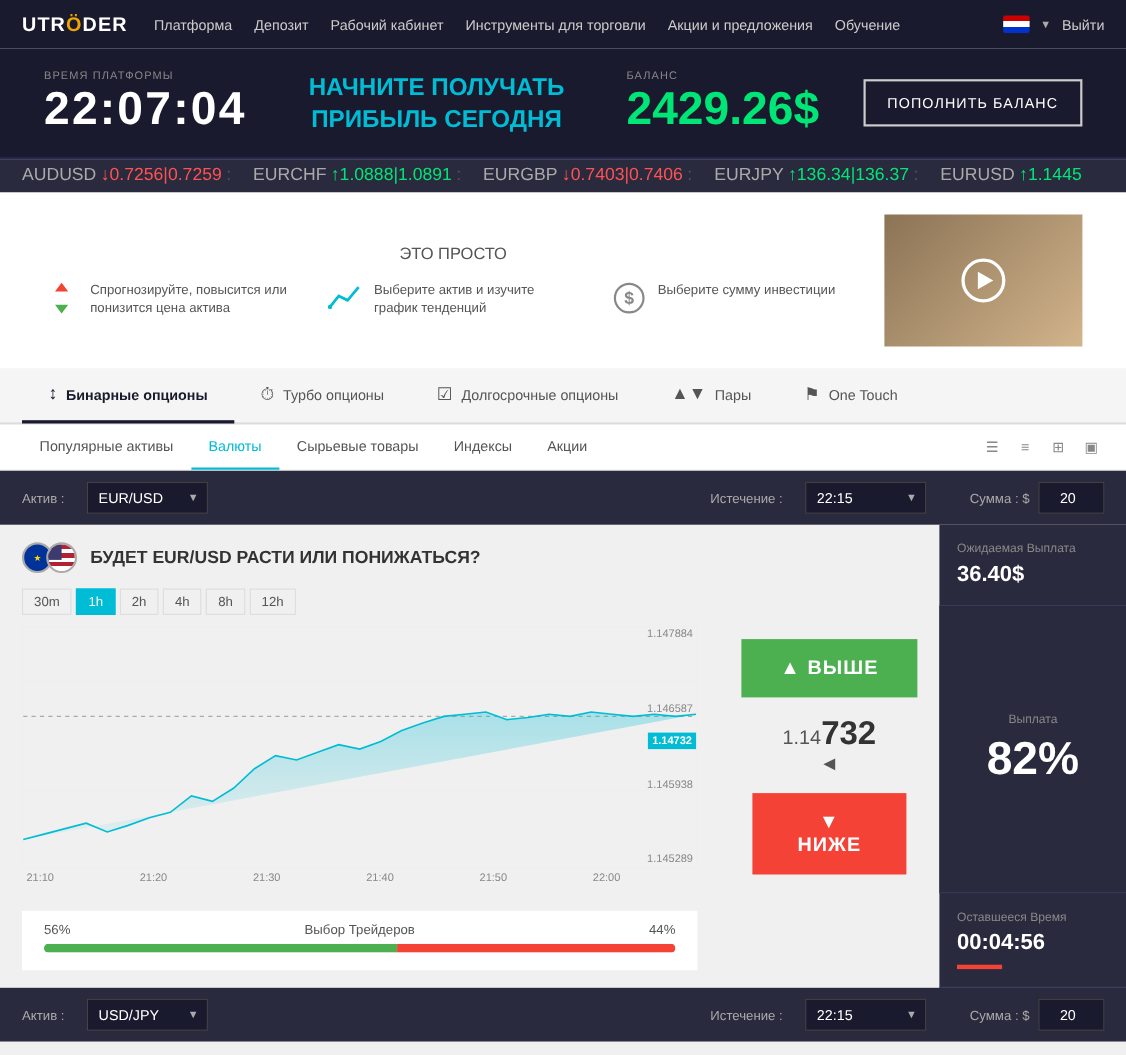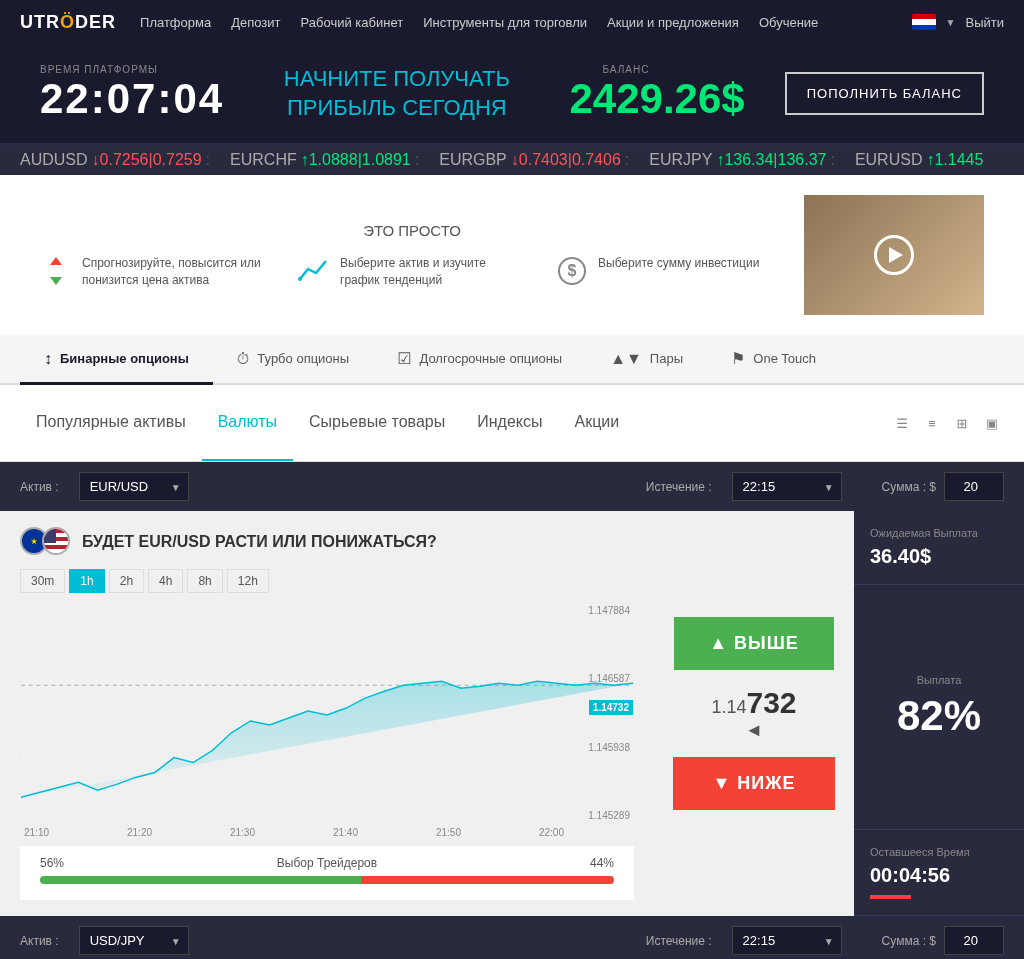--- a/index.html
+++ b/index.html
@@ -67,34 +67,33 @@
     }
     .platform-time-value {
       color: white;
       font-size: 42px;
       font-weight: bold;
       letter-spacing: 2px;
     }
     .promo-text {
       color: #00bcd4;
       font-size: 22px;
-      font-weight: normal;
+      font-weight: bold;
       text-align: center;
       line-height: 1.3;
       flex: 1;
     }
     .balance-section {
       text-align: left;
     }
     .balance-label {
       color: #888;
       font-size: 10px;
       text-transform: uppercase;
       letter-spacing: 1px;
-      margin-left: 33px;
     }
     .balance-value {
       color: #00e676;
       font-size: 42px;
       font-weight: bold;
     }
     .deposit-btn {
       border: 2px solid #ccc;
       background: transparent;
       color: white;
@@ -218,24 +217,24 @@
       padding: 0 20px;
       display: flex;
       align-items: center;
       justify-content: space-between;
     }
     .filter-tabs {
       display: flex;
       gap: 0;
     }
     .filter-tab {
-      padding: 28px 16px;
+      padding: 12px 16px;
       cursor: pointer;
       color: #555;
-      font-size: 16px;
+      font-size: 13px;
       border-bottom: 2px solid transparent;
     }
     .filter-tab.active {
       color: #00bcd4;
       border-bottom: 2px solid #00bcd4;
     }
     .view-icons {
       display: flex;
       gap: 6px;
       align-items: center;
@@ -377,21 +376,21 @@
       letter-spacing: 1px;
     }
     .btn-lower {
       background: #f44336;
       color: white;
       border: none;
       padding: 16px 30px;
       font-size: 18px;
       font-weight: bold;
       cursor: pointer;
-      width: 162px;
+      width: 140px;
       text-align: center;
       text-transform: uppercase;
       letter-spacing: 1px;
     }
     .current-rate {
       text-align: center;
     }
 
     
     .sidebar-stats {
@@ -707,21 +706,21 @@
 
         <div class="chart-time-labels" style="padding-left:4px;padding-right:70px;">
           <span>21:10</span>
           <span>21:20</span>
           <span>21:30</span>
           <span>21:40</span>
           <span>21:50</span>
           <span>22:00</span>
         </div>
 
-        <div class="traders-choice" style="margin-top:4px;">
+        <div class="traders-choice" style="margin-top:20px;">
           <div class="choice-labels">
             <span>56%</span>
             <span>Выбор Трейдеров</span>
             <span>44%</span>
           </div>
           <div class="choice-bar">
             <div class="choice-bull"></div>
             <div class="choice-bear"></div>
           </div>
         </div>

